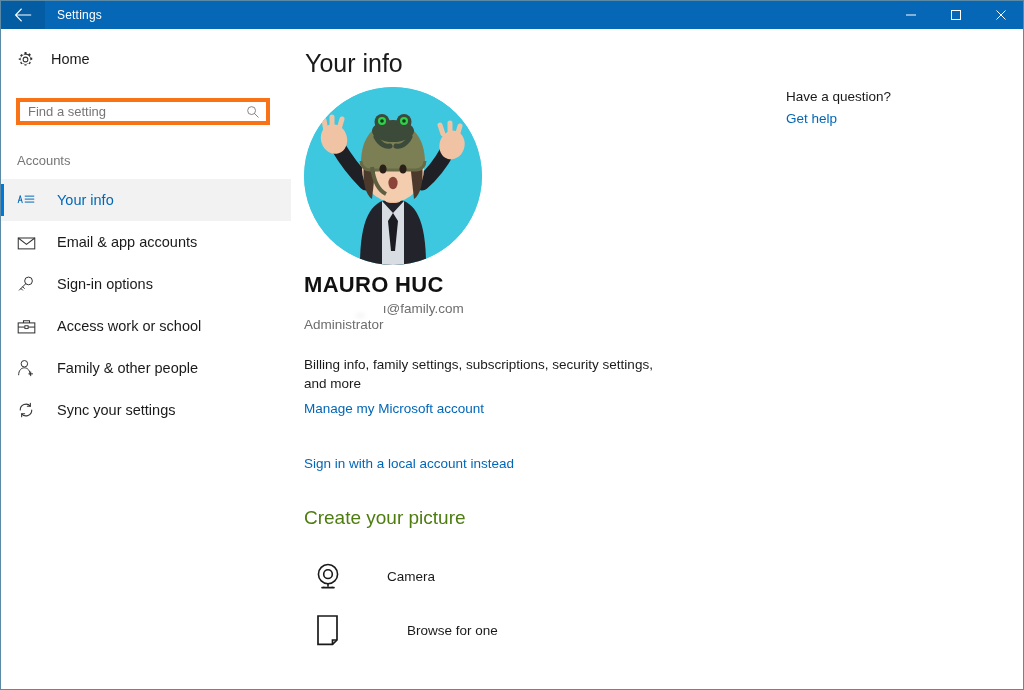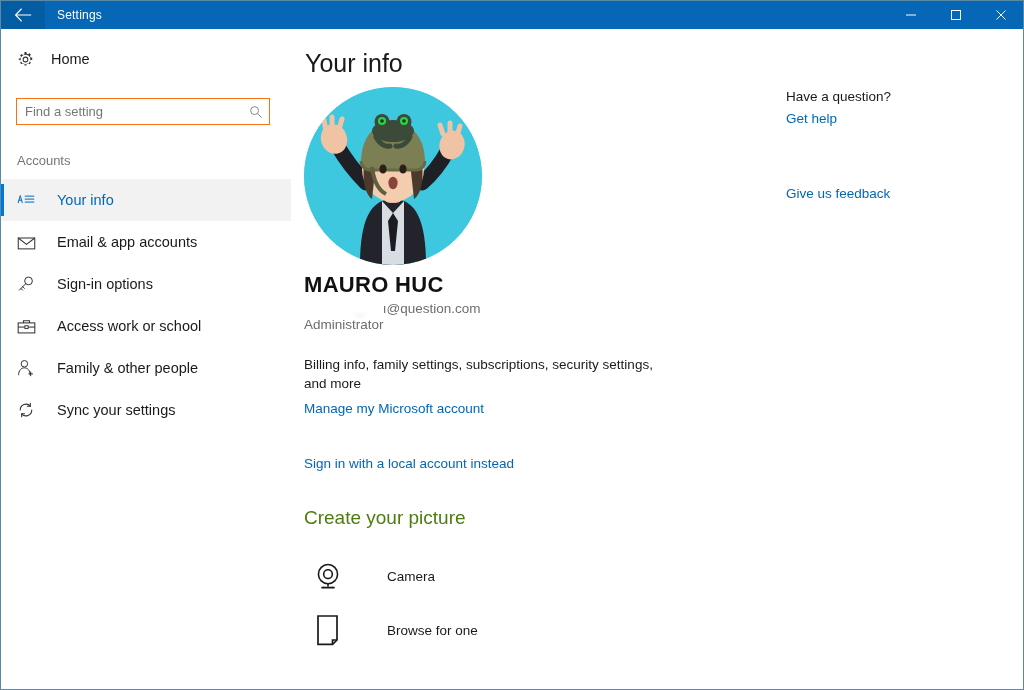--- a/index.html
+++ b/index.html
@@ -91,21 +91,21 @@
   #home-label {
     font-size: 14.5px;
     color: #1a1a1a;
     padding-left: 8px;
   }
 
   #search-wrap {
     margin: 17px 0 0 15px;
     width: 254px;
     height: 27px;
-    border: 1px solid #f97316;
+    border: 4px solid #f97316;
     box-sizing: border-box;
     display: flex;
     align-items: center;
     background: #fff;
   }
   #search-input {
     flex: 1;
     border: none;
     outline: none;
     font-family: "Liberation Sans", sans-serif;
@@ -262,21 +262,21 @@
   }
 
   .picture-option {
     position: absolute;
     left: 13px;
     display: flex;
     align-items: center;
     cursor: pointer;
   }
   #option-camera { top: 532px; }
-  #option-browse { top: 585px; }
+  #option-browse { top: 585px; gap: 20px; }
   .picture-option .opt-ic {
     width: 48px;
     flex: 0 0 48px;
     display: flex;
     align-items: center;
     justify-content: center;
   }
   .picture-option .opt-label {
     font-size: 13.5px;
     color: #1a1a1a;
@@ -487,21 +487,21 @@
           <circle cx="100" cy="34" r="4" fill="#2fd14a"></circle>
           <circle cx="78" cy="34" r="1.8" fill="#123a18"></circle>
           <circle cx="100" cy="34" r="1.8" fill="#123a18"></circle>
           <path d="M72 50 C76 58 82 60 86 59" stroke="#3c4a3a" stroke-width="5" fill="none" stroke-linecap="round"></path>
           <path d="M106 50 C102 58 96 60 92 59" stroke="#3c4a3a" stroke-width="5" fill="none" stroke-linecap="round"></path>
         </svg>
       </div>
 
       <div id="account-name">MAURO HUC</div>
 
-      <div id="account-email"><span class="redacted">              _     </span><span>ı@question.com</span></div>
+      <div id="account-email"><span class="redacted">              _     </span><span>ı@family.com</span></div>
 
       <div id="account-role">Administrator</div>
 
       <div id="billing-text">Billing info, family settings, subscriptions, security settings, and more</div>
 
       <a id="manage-link" href="#">Manage my Microsoft account</a>
 
       <a id="local-account-link" href="#">Sign in with a local account instead</a>
 
       <div id="create-picture-title">Create your picture</div>
@@ -528,19 +528,18 @@
         </span>
         <span class="opt-label">Browse for one</span>
       </div>
 
       <div id="help-panel">
         <div class="help-block">
           <div class="help-heading">Have a question?</div>
           <a class="help-link" href="#">Get help</a>
         </div>
         <div class="help-block">
-          <a class="help-link" href="#">Give us feedback</a>
         </div>
       </div>
 
     </div>
   </div>
 </div>
 
 </body></html>

